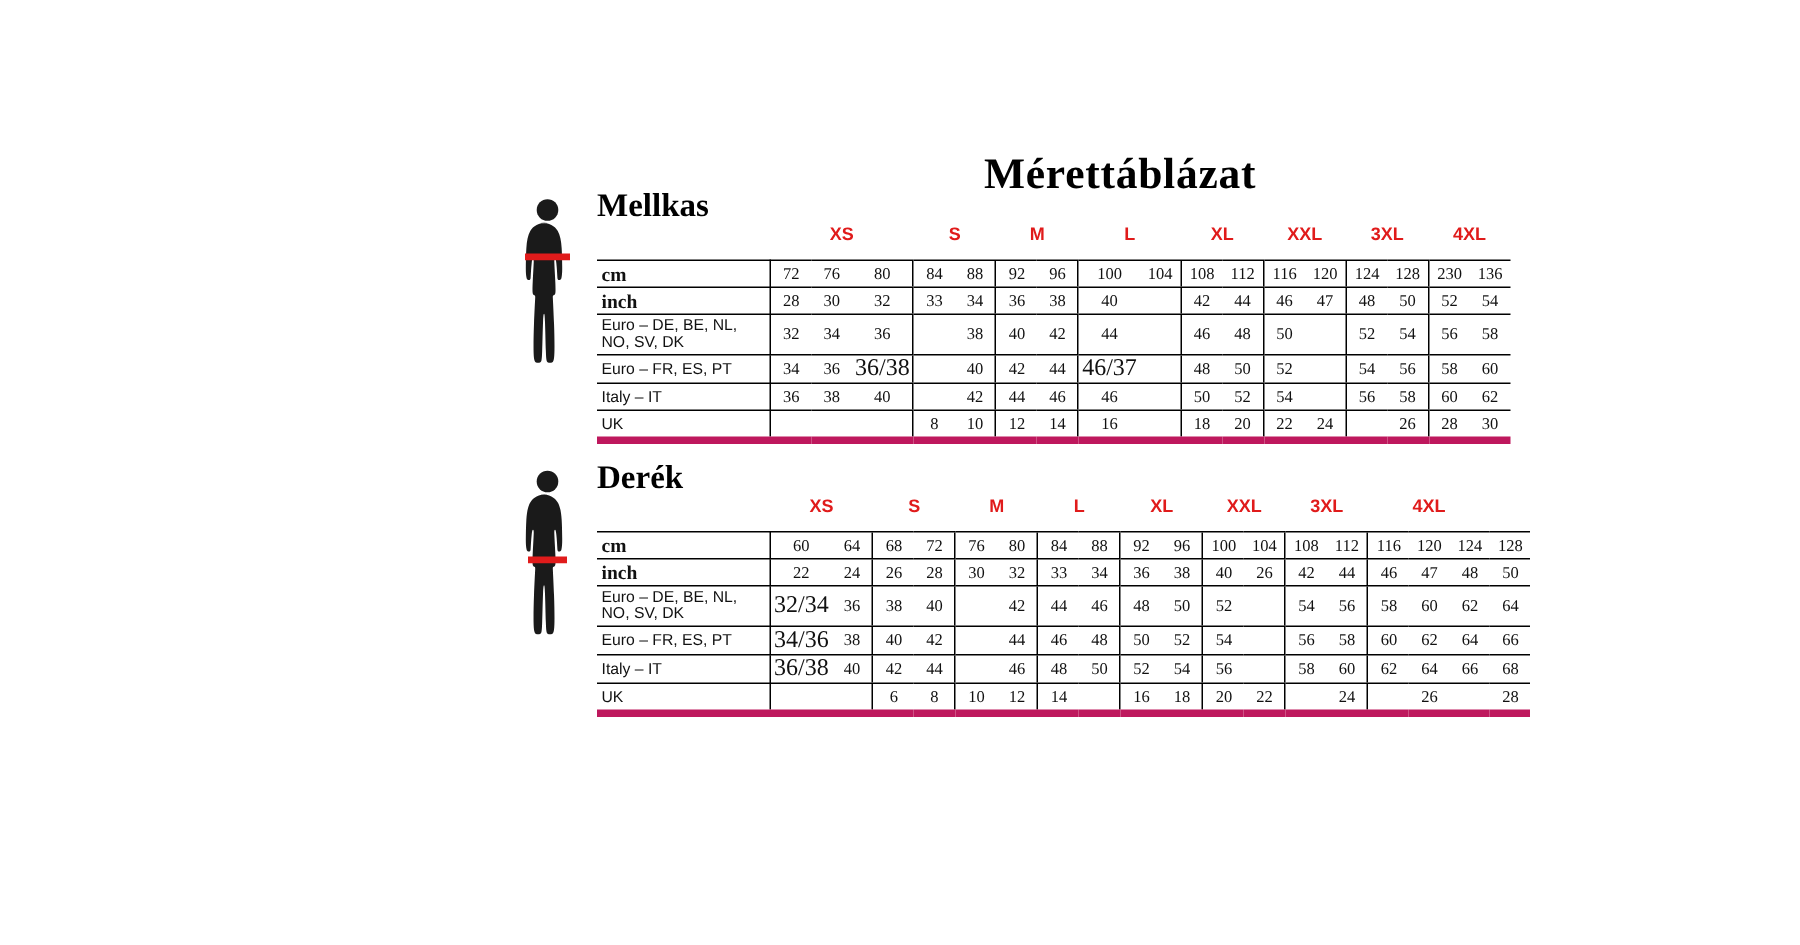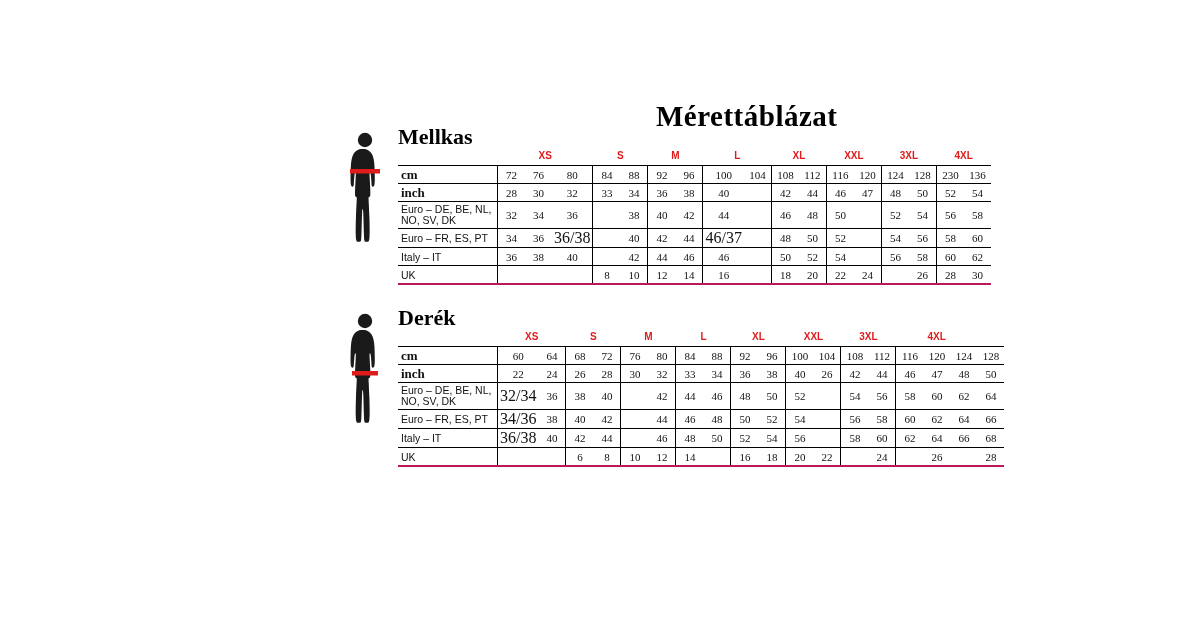--- a/index.html
+++ b/index.html
@@ -77,29 +77,29 @@
     text-align: center;
     vertical-align: middle;
     height: 17px;
     font-weight: normal;
     white-space: nowrap;
   }
   table.size tr.hdr td {
     border: none;
     color: #e01b1b;
     font-weight: bold;
-    font-size: 10px;
+    font-size: 12px;
     font-family: "Liberation Sans", sans-serif;
     height: 15px;
-    padding-bottom: 2px;
+    padding-bottom: 10px;
   }
   table.size td.rowlabel {
     text-align: left;
     padding-left: 3px;
-    padding-right: 0;
+    padding-right: 16px;
     border-right: 1px solid #000;
     border-top: 1px solid #000;
     border-bottom: 1px solid #000;
     font-size: 10.5px;
     font-family: "Liberation Sans", sans-serif;
     min-width: 96px;
   }
   table.size td.rowlabel.bold {
     font-family: "Liberation Serif", serif;
     font-weight: bold;
@@ -112,21 +112,21 @@
     padding: 0 2px;
     font-size: 11px;
   }
   table.size td.cell.vline {
     border-left: 1px solid #000;
   }
   table.size td.cell.tight {
     font-size: 16px;
   }
   table.size tr.lastrow td {
-    border-bottom: 2px solid #be185d;
+    border-bottom: 5px solid #be185d;
   }
 
   .hdr-spacer { border: none !important; height: 15px; }
 </style>
 </head>
 <body>
 
 <div class="page">
 
   <div class="main-title">Mérettáblázat</div>

